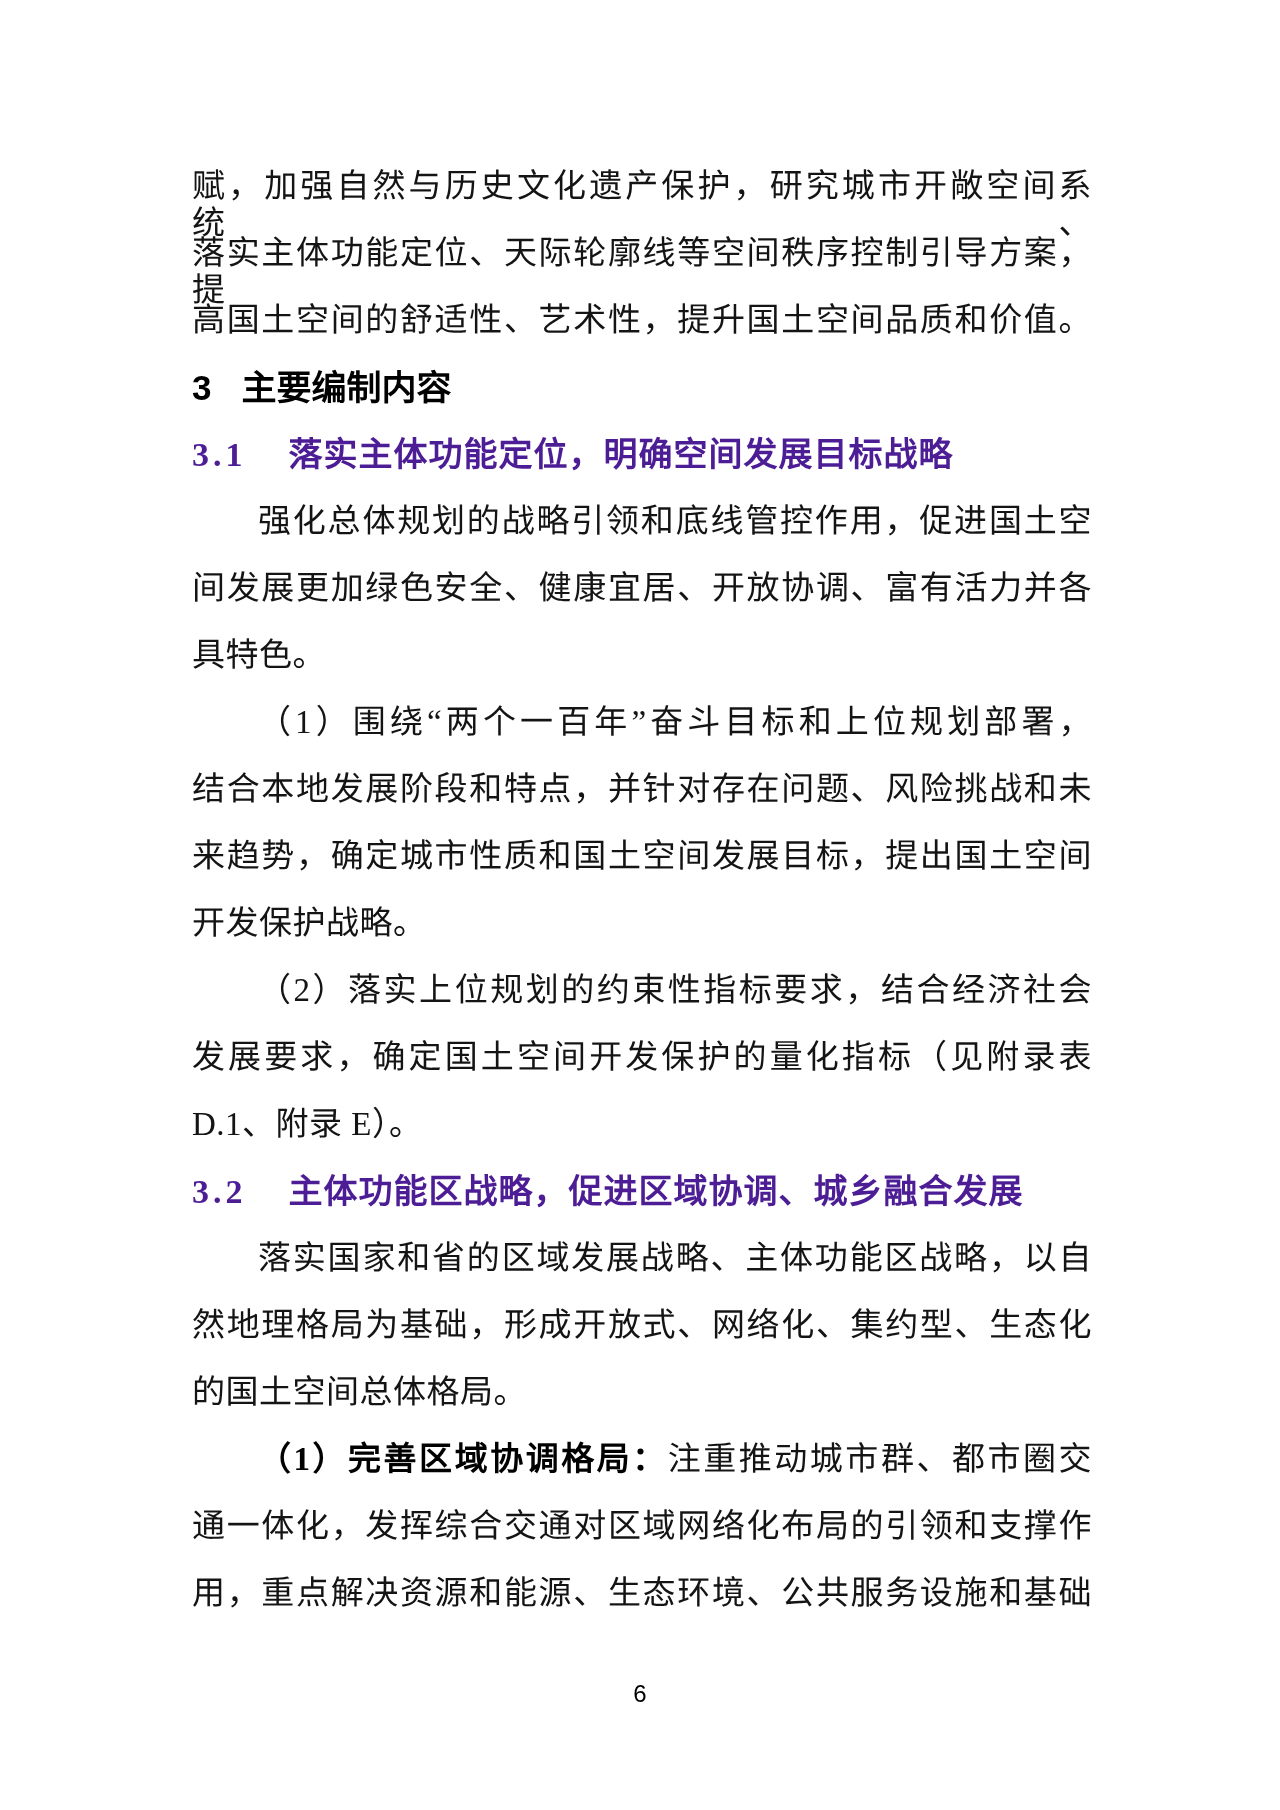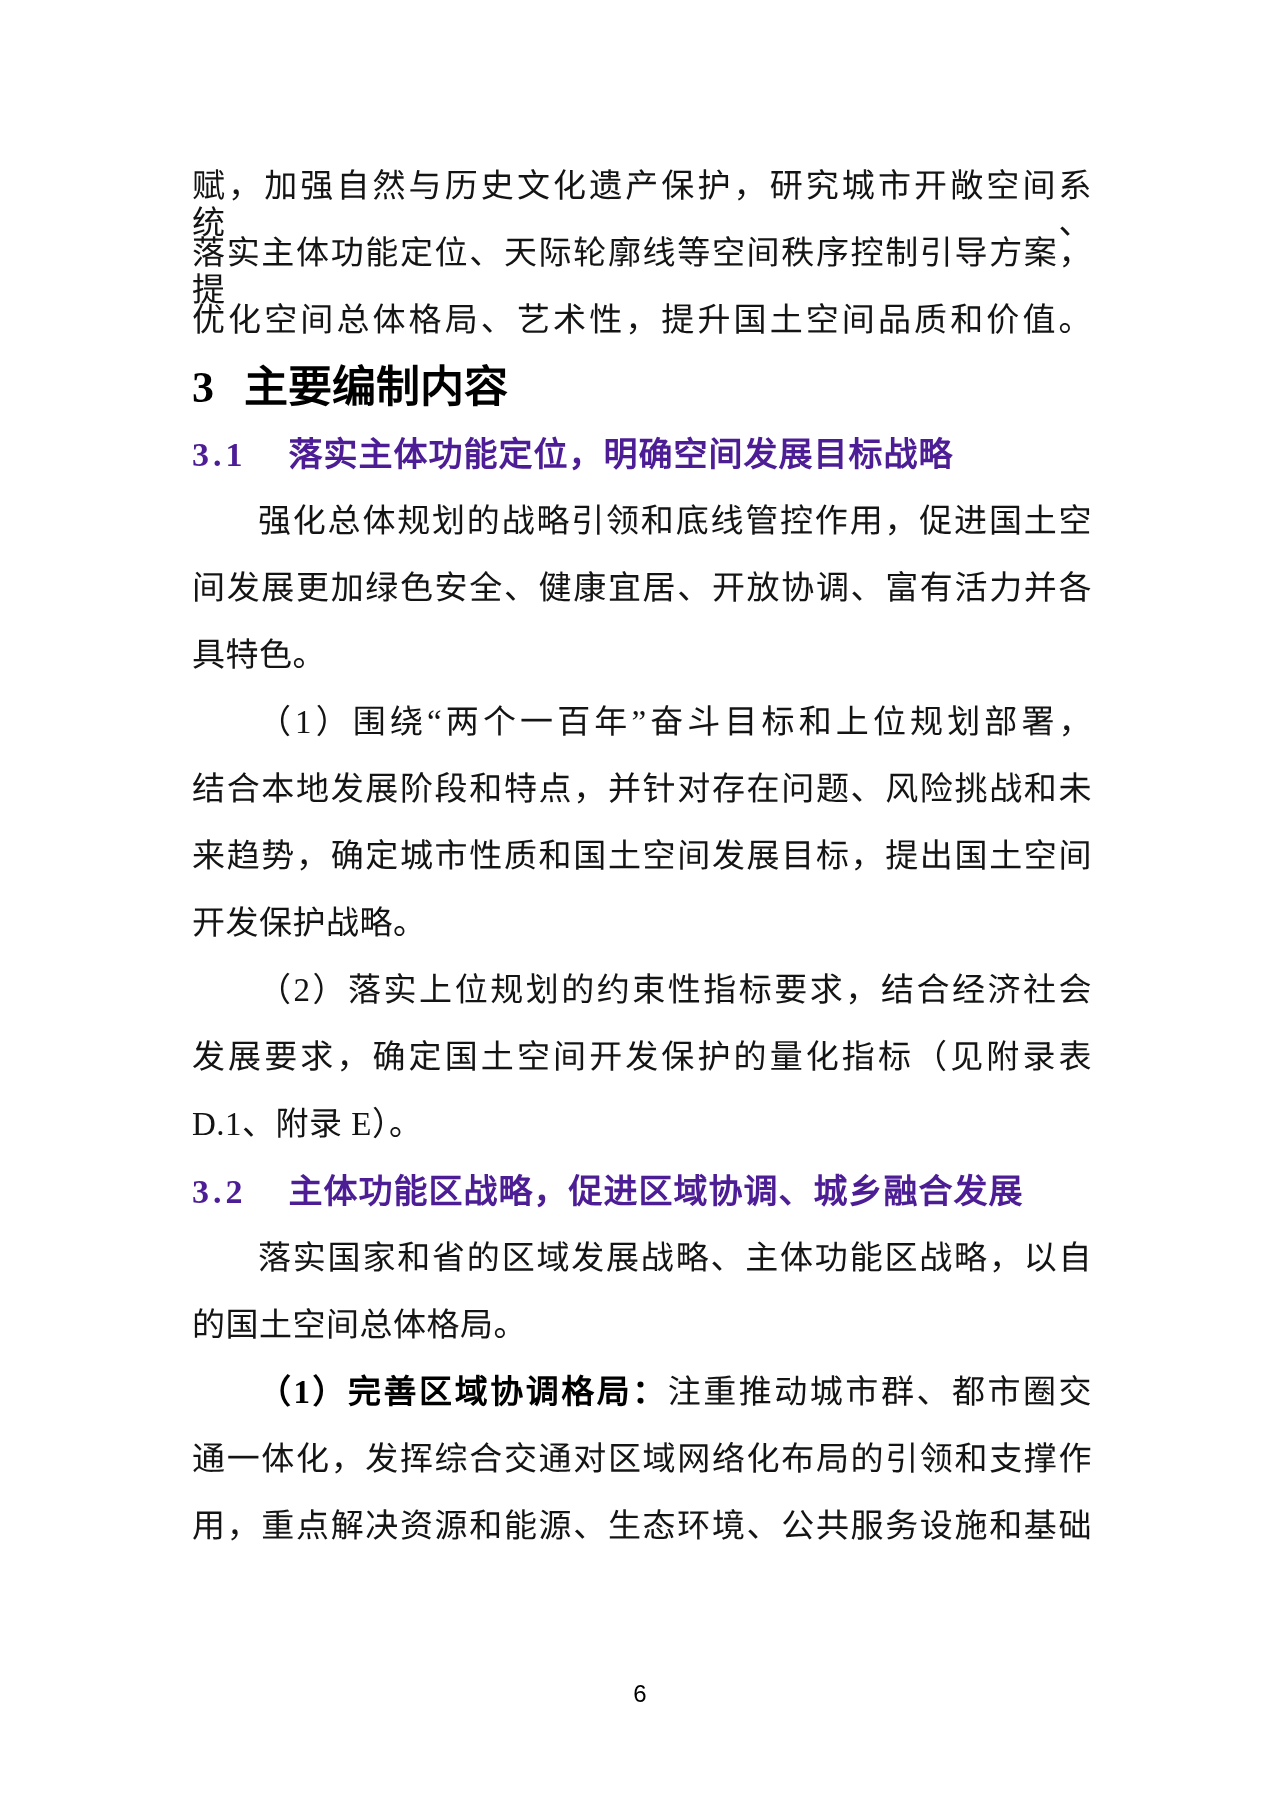--- a/index.html
+++ b/index.html
@@ -30,23 +30,23 @@
     line-height: 37px;
     color: #141414;
     letter-spacing: 0.5px;
   }
   .full {
     text-align: justify;
     text-align-last: justify;
   }
   .indent { text-indent: 66px; }
   .h1 {
-    font-family: Liberation Serif, serif;
+    font-family: Liberation Sans, sans-serif;
     font-weight: bold;
-    font-size: 44px;
+    font-size: 35px;
     color: #000000;
     letter-spacing: 0;
   }
   .h1 .num { margin-right: 30px; }
   .h2 {
     font-weight: bold;
     font-size: 34px;
     color: #4c1d95;
     letter-spacing: 1px;
   }
@@ -66,21 +66,21 @@
   }
 </style>
 </head>
 <body>
 
 <div class="page">
   <div class="text-block">
 
     <div class="line full">赋，加强自然与历史文化遗产保护，研究城市开敞空间系统、</div>
     <div class="line full">落实主体功能定位、天际轮廓线等空间秩序控制引导方案，提</div>
-    <div class="line full">优化空间总体格局、艺术性，提升国土空间品质和价值。</div>
+    <div class="line full">高国土空间的舒适性、艺术性，提升国土空间品质和价值。</div>
 
     <div class="line h1">
       <span class="num">3</span><span>主要编制内容</span>
     </div>
 
     <div class="line h2">
       <span class="num">3.1</span><span>落实主体功能定位，明确空间发展目标战略</span>
     </div>
 
     <div class="line full indent">强化总体规划的战略引领和底线管控作用，促进国土空</div>
@@ -94,20 +94,21 @@
 
     <div class="line full indent">（2）落实上位规划的约束性指标要求，结合经济社会</div>
     <div class="line full">发展要求，确定国土空间开发保护的量化指标（见附录表</div>
     <div class="line">D.1、附录 E）。</div>
 
     <div class="line h2">
       <span class="num">3.2</span><span>主体功能区战略，促进区域协调、城乡融合发展</span>
     </div>
 
     <div class="line full indent">落实国家和省的区域发展战略、主体功能区战略，以自</div>
+    <div class="line full">然地理格局为基础，形成开放式、网络化、集约型、生态化</div>
     <div class="line">的国土空间总体格局。</div>
 
     <div class="line full indent">
       <span class="bold-lead">（1）完善区域协调格局：</span><span>注重推动城市群、都市圈交</span>
     </div>
     <div class="line full">通一体化，发挥综合交通对区域网络化布局的引领和支撑作</div>
     <div class="line full">用，重点解决资源和能源、生态环境、公共服务设施和基础</div>
 
   </div>
 

